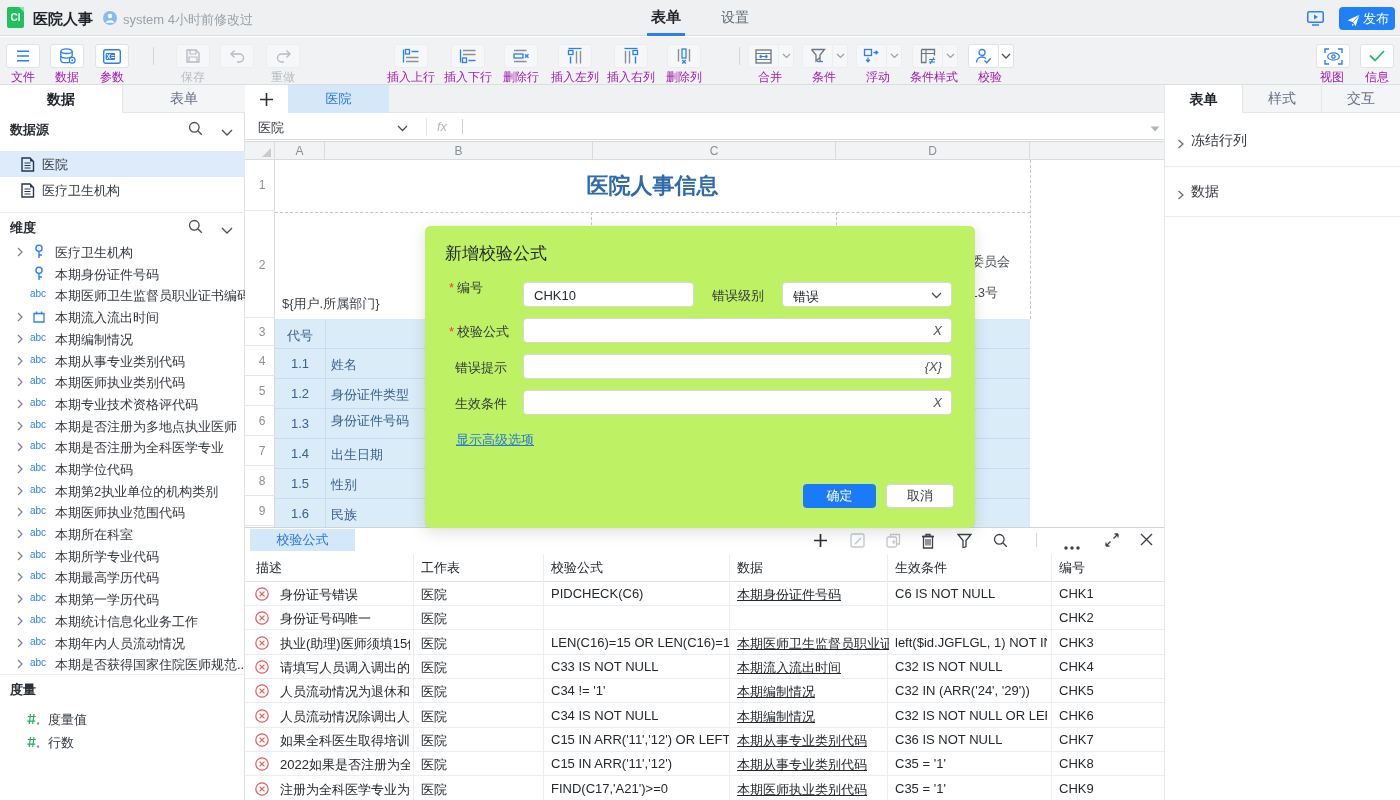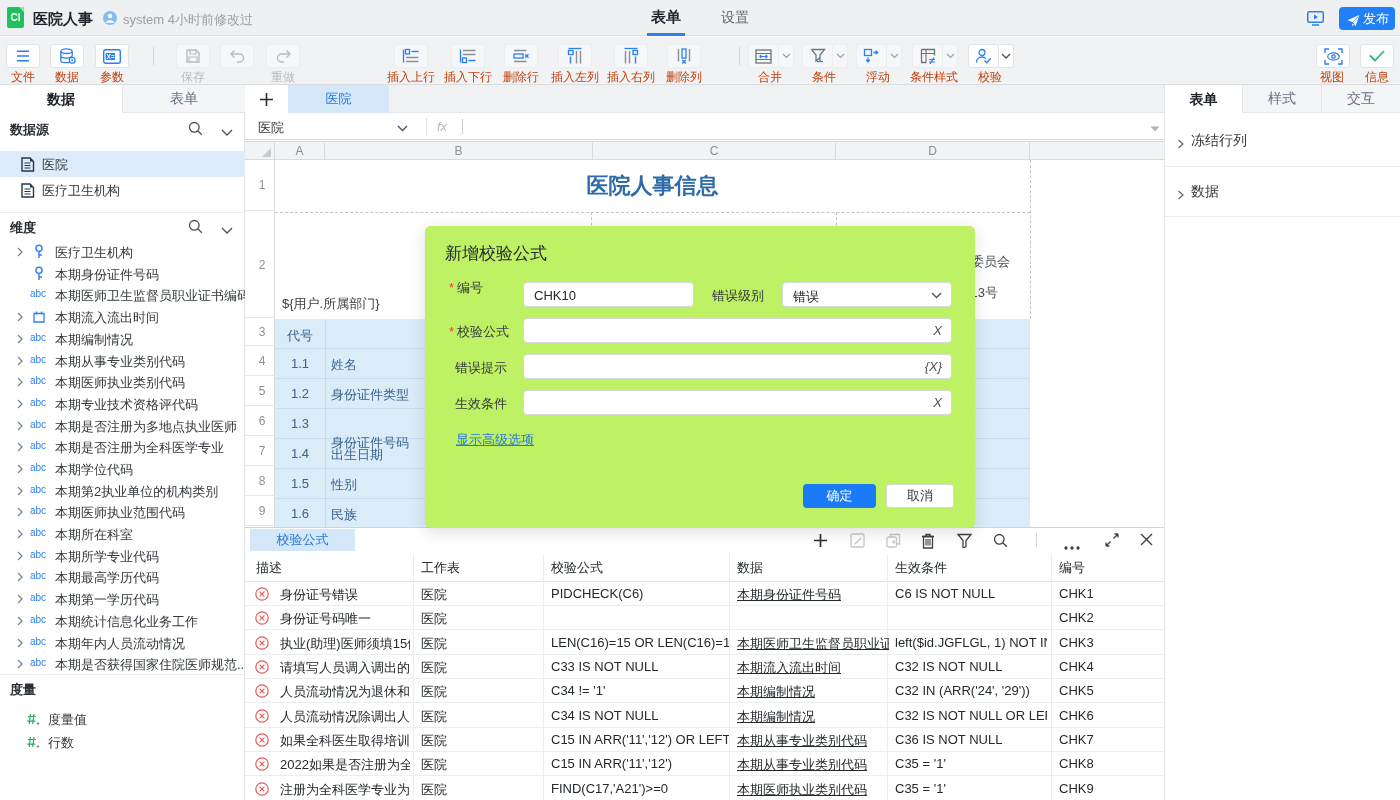--- a/index.html
+++ b/index.html
@@ -15,21 +15,21 @@
 #ttab2{position:absolute;left:721px;top:9px;font-size:14px;color:#606a73;}
 #tabline{position:absolute;left:647px;top:33px;width:38px;height:3px;background:#2b7ff3;}
 #playbtn{position:absolute;left:1307px;top:11px;}
 #publish{position:absolute;left:1339px;top:7px;width:56px;height:23px;background:#2080f7;border-radius:4px;color:#fff;font-size:13px;line-height:23px;}
 #publish svg{vertical-align:-3px;margin-left:8px;margin-right:3px;}
 
 #toolbar{position:absolute;left:0;top:37px;width:1400px;height:48px;background:#f1f2f3;border-bottom:1px solid #dbdee0;}
 .tbtn{position:absolute;top:7px;width:34px;height:24px;border-radius:3px;display:flex;align-items:center;justify-content:center;}
 .tbtn.white{background:#fff;border:1px solid #e0e2e4;}
 .tbtn.gray{background:#f6f7f8;border:1px solid #ebedee;}
-.tlabel{position:absolute;top:32px;font-size:12px;color:#c2410c;text-align:center;white-space:nowrap;transform:translateX(-50%);}
+.tlabel{position:absolute;top:32px;font-size:12px;color:#a21caf;text-align:center;white-space:nowrap;transform:translateX(-50%);}
 .tlabel.dis{color:#b7bcc2;}
 .tsep{position:absolute;top:10px;width:1px;height:18px;background:#d4d7da;}
 .dd{position:absolute;top:7px;width:15px;height:24px;border-radius:0 3px 3px 0;display:flex;align-items:center;justify-content:center;background:#f6f7f8;border:1px solid #ebedee;border-left:none;}
 .dd.white{background:#fff;border-color:#e0e2e4;}
 
 #leftpanel{position:absolute;left:0;top:85px;width:245px;height:715px;background:#fff;border-right:1px solid #dfe2e4;}
 #lp-tab1{position:absolute;left:0;top:0;width:123px;height:28px;background:#fff;font-size:14px;font-weight:bold;color:#1f2329;text-align:center;line-height:28px;border-right:1px solid #e4e6e8;}
 #lp-tab2{position:absolute;left:123px;top:0;width:122px;height:28px;background:#f4f5f6;font-size:14px;color:#667085;text-align:center;line-height:27px;border-bottom:1px solid #e4e6e8;}
 .sechead{position:absolute;left:10px;font-size:13px;font-weight:bold;color:#2b2f36;}
 .hicons{position:absolute;}
@@ -565,21 +565,21 @@
 <div id="bgcol"></div>
 <div class="bluetxt acol" style="top:8px;">代号</div>
 <div class="bluetxt acol" style="top:37px;">1.1</div>
 <div class="bluetxt acol" style="top:67px;">1.2</div>
 <div class="bluetxt acol" style="top:97px;">1.3</div>
 <div class="bluetxt acol" style="top:127px;">1.4</div>
 <div class="bluetxt acol" style="top:157px;">1.5</div>
 <div class="bluetxt acol" style="top:187px;">1.6</div>
 <div class="bluetxt bcol" style="top:37px;">姓名</div>
 <div class="bluetxt bcol" style="top:67px;">身份证件类型</div>
-<div class="bluetxt bcol" style="top:115px;">身份证件号码</div>
+<div class="bluetxt bcol" style="top:93px;">身份证件号码</div>
 <div class="bluetxt bcol" style="top:127px;">出生日期</div>
 <div class="bluetxt bcol" style="top:157px;">性别</div>
 <div class="bluetxt bcol" style="top:187px;">民族</div>
 </div>
 </div>
 <div id="bottompanel">
 <div id="bp-tab">校验公式</div>
 <div class="bp-ico" style="left:568px;top:5px;"><svg width="15" height="15" viewBox="0 0 15 15">
         <path d="M7.5 1v13M1 7.5h13" stroke="#2b2f36" stroke-width="1.7"></path>
       </svg></div>

